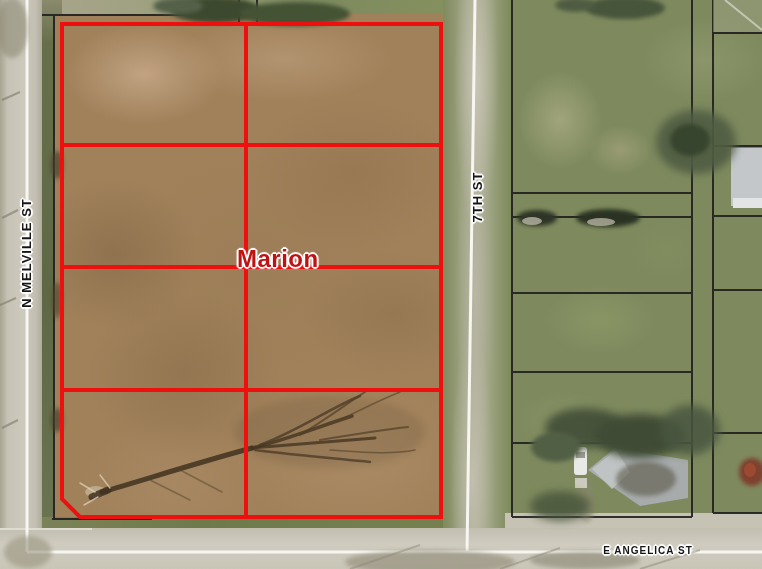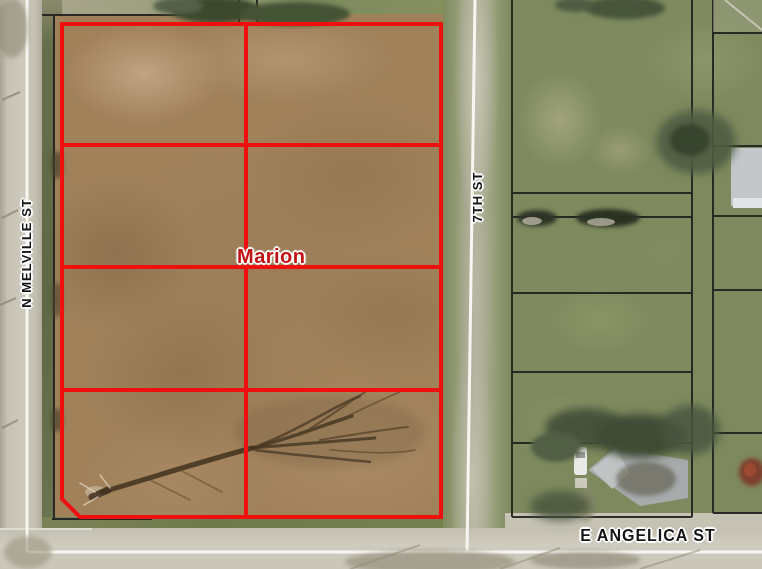--- a/index.html
+++ b/index.html
@@ -71,23 +71,23 @@
   svg.overlay{position:absolute;left:0;top:0;width:762px;height:569px;}
   
   .map-label{
     position:absolute;white-space:nowrap;font-weight:bold;
     text-shadow:-1px -1px 0 #fff,1px -1px 0 #fff,-1px 1px 0 #fff,1px 1px 0 #fff,
                  0 -2px 1px #fff,0 2px 1px #fff,-2px 0 1px #fff,2px 0 1px #fff;
   }
   .street-label{color:#151515;font-size:13px;letter-spacing:1px;}
   .label-melville{left:26px;top:253px;transform:translate(-50%,-50%) rotate(-90deg);}
   .label-7th{left:477px;top:197px;transform:translate(-50%,-50%) rotate(-90deg);}
-  .label-angelica{left:648px;top:536px;transform:translate(-50%,-50%);font-size:16px;}
+  .label-angelica{left:648px;top:550px;transform:translate(-50%,-50%);font-size:10px;}
   .label-marion{
-    left:237px;top:245px;color:#c01212;font-size:20px;letter-spacing:.5px;
+    left:237px;top:245px;color:#c01212;font-size:24px;letter-spacing:.5px;
   }
 </style>
 </head>
 <body>
 
 <div class="stage">
 
   <div class="layer road-melville"></div>
   <div class="layer green-right"></div>
   <div class="layer road-7th"></div>

